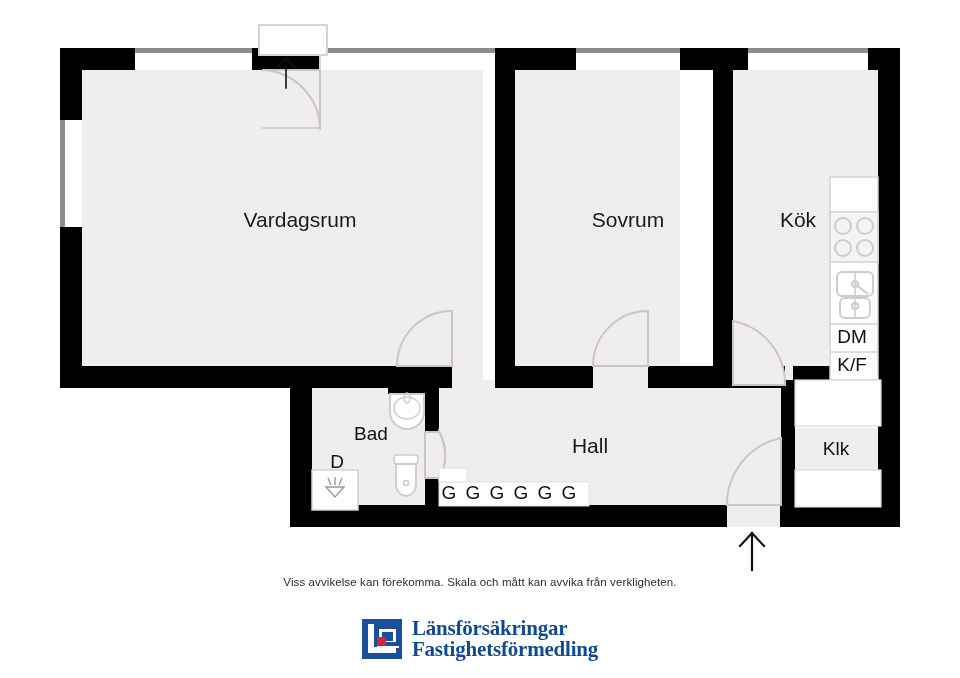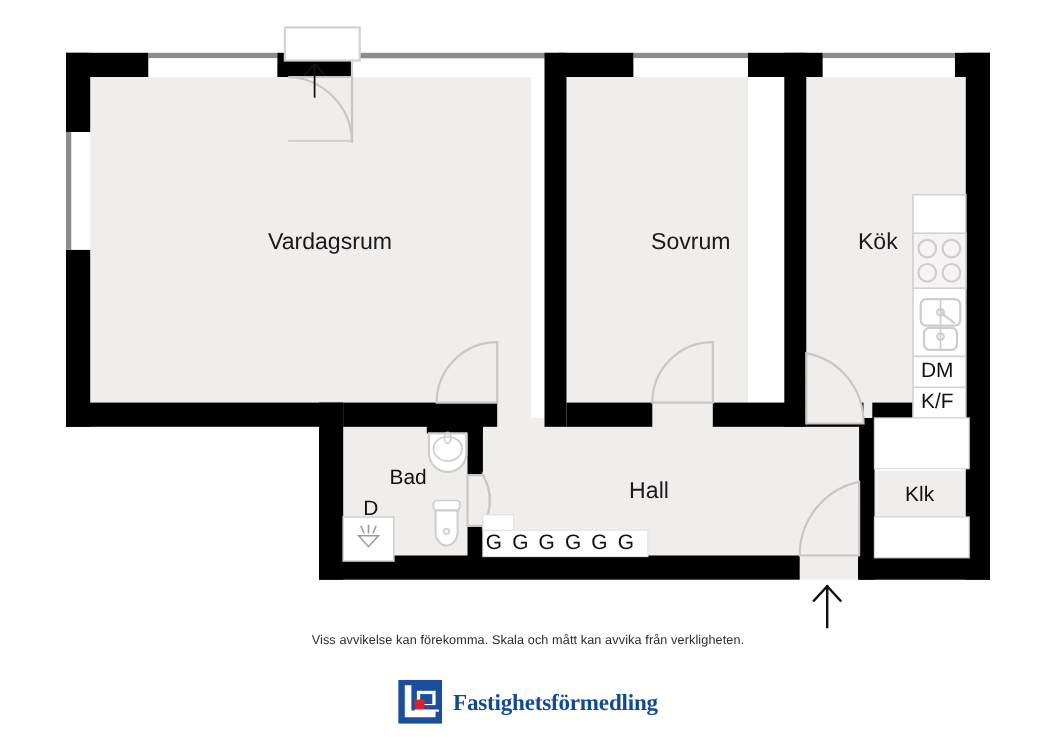--- a/index.html
+++ b/index.html
@@ -289,15 +289,16 @@
     <svg viewBox="0 0 40 40" width="40" height="40">
       <rect x="0" y="0" width="40" height="40" fill="#1b4f9c"></rect>
       <path d="M 6 5 L 12 5 L 12 28 L 34 28 L 34 34 L 6 34 Z" fill="#ffffff"></path>
       <rect x="17" y="10" width="17" height="13" fill="#ffffff"></rect>
       <rect x="20" y="13" width="11" height="9" fill="#1b4f9c"></rect>
       <rect x="15" y="18" width="9" height="9" fill="#d8232a"></rect>
       <rect x="15" y="27" width="22" height="2" fill="#ffffff"></rect>
     </svg>
   </div>
   <div class="brand-text">
+    <span class="brand-line">Länsförsäkringar</span>
     <span class="brand-line">Fastighetsförmedling</span>
   </div>
 </div>
 
 </body></html>

